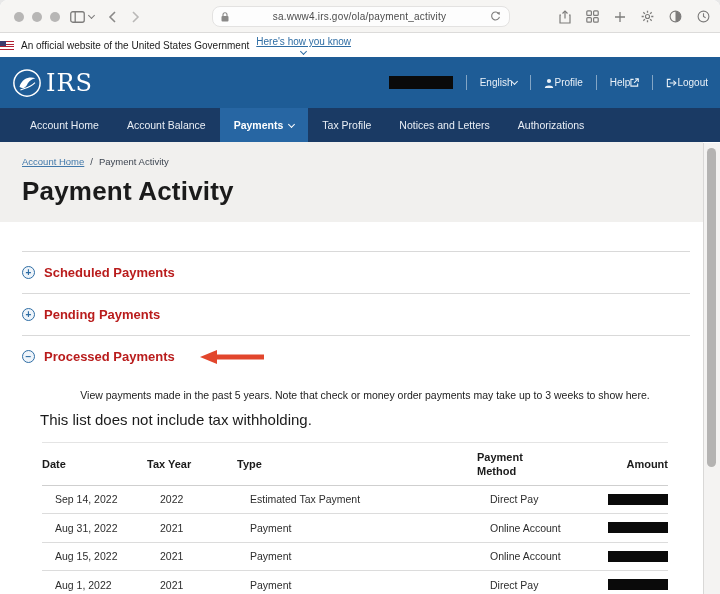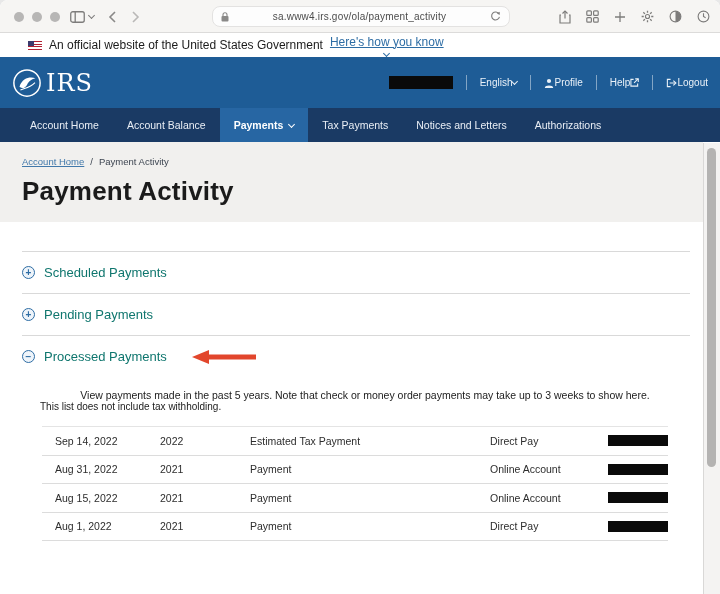--- a/index.html
+++ b/index.html
@@ -17,21 +17,21 @@
   .cicon { display:flex; align-items:center; justify-content:center; }
   .urlbar { position:absolute; left:212px; top:6px; width:298px; height:21px; background:#fdfdfd;
             border:1px solid #e3e2e1; border-radius:8px; display:flex; align-items:center;
             padding:0 8px; color:#4c4c4c; font-size:10px; }
   .urlbar .addr { flex:1; text-align:center; letter-spacing:.2px; }
   .chev { display:inline-block; width:5px; height:5px; border-right:1.5px solid currentColor;
           border-bottom:1.5px solid currentColor; transform:rotate(45deg); margin-top:-2px; }
 
   
   #gov-banner { position:absolute; top:33px; left:0; width:720px; height:24px; background:#ffffff;
-                display:flex; align-items:center; padding-left:28px; font-size:12px; color:#1b1b1b; gap:7px; }
+                display:flex; align-items:center; font-size:10px; color:#1b1b1b; gap:7px; }
   .usflag { width:14px; height:9px; position:relative;
             background:repeating-linear-gradient(#b22234 0 1.3px,#fff 1.3px 2.6px); }
   .usflag::before { content:""; position:absolute; left:0; top:0; width:6px; height:5px; background:#3c3b6e; }
   .gov-link { color:#2e6da4; text-decoration:underline; cursor:pointer; display:inline-flex; align-items:center; gap:4px;flex-direction:column; }
 
   
   #irs-header { position:absolute; top:57px; left:0; width:720px; height:51px; background:#1e5c96;
                 display:flex; align-items:center; padding:0 12px; color:#fff; }
   .logo-wrap { display:flex; align-items:center; gap:4px; }
   .irs-word { font-family:"DejaVu Serif","Liberation Serif",serif; font-size:24px; letter-spacing:1px; color:#fff; }
@@ -56,25 +56,25 @@
   h1.page-title { margin-top:9px; font-size:26px; font-weight:bold; color:#1b1b1b; letter-spacing:.2px; }
 
   
   #content { position:absolute; top:222px; left:0; width:703px; height:372px; background:#fff;
              padding:0 13px 0 22px; }
   .acc-list { margin-top:29px; }
   .acc-row { height:42px; border-top:1px solid #d9d9d9; display:flex; align-items:center; gap:9px; cursor:pointer; }
   .acc-icon { width:13px; height:13px; border:1.5px solid #2e6da4; border-radius:50%; background:#eef4fa;
               color:#2e6da4; font-size:10px; font-weight:bold; display:flex; align-items:center;
               justify-content:center; line-height:1; flex:0 0 auto; }
-  .acc-label { font-size:13px; font-weight:normal; color:#0f766e; }
+  .acc-label { font-size:13px; font-weight:bold; color:#b91c1c; }
   .annot-arrow { margin-left:14px; display:flex; align-items:center; }
 
   .desc-text { margin:12px 0 0 18px; font-size:10.5px; color:#1b1b1b;text-align:center; }
-  .note-text { margin:0 0 0 18px; font-size:10px; color:#1b1b1b; }
+  .note-text { margin:10px 0 0 18px; font-size:15px; color:#1b1b1b; }
 
   
   .pay-table { margin:14px 0 0 20px; width:626px; border-top:1px solid #e4e4e4; }
   .t-grid { display:grid; grid-template-columns:105px 90px 240px 110px 1fr; align-items:center; padding-left:13px; }
   .t-head { padding:7px 0 6px 0; border-bottom:1px solid #cfcfcf; font-size:11px; font-weight:bold; color:#1b1b1b; }
   .t-head .method-h { max-width:58px; line-height:1.3; }
   .t-head .amount-h { justify-self:end; }
   .t-row { height:28.5px; border-bottom:1px solid #dcdcdc; font-size:10.5px; color:#2d2d2d; }
   .redact-amt { width:60px; height:11px; background:#0a0a0a; justify-self:end; }
 
@@ -255,21 +255,21 @@
         <span>Account Home</span>
       </div>
     <div class="nav-item">
         <span>Account Balance</span>
       </div>
     <div class="nav-item active">
       <span>Payments</span>
       <span class="chev"></span>
     </div>
     <div class="nav-item">
-        <span>Tax Payments</span>
+        <span>Tax Profile</span>
       </div>
     <div class="nav-item">
         <span>Notices and Letters</span>
       </div>
     <div class="nav-item">
         <span>Authorizations</span>
       </div>
   </nav>
 
   <div id="title-band">
@@ -300,20 +300,27 @@
             <polygon points="2,8 19,1 19,15" fill="#e2462c"></polygon>
           </svg>
         </span>
       </div>
     </div>
 
     <p class="desc-text">View payments made in the past 5 years. Note that check or money order payments may take up to 3 weeks to show here.</p>
     <p class="note-text">This list does not include tax withholding.</p>
 
     <div class="pay-table">
+      <div class="t-grid t-head">
+        <span>Date</span>
+        <span>Tax Year</span>
+        <span>Type</span>
+        <span class="method-h">Payment Method</span>
+        <span class="amount-h">Amount</span>
+      </div>
 
       <div class="t-grid t-row">
         <span>Sep 14, 2022</span>
         <span>2022</span>
         <span>Estimated Tax Payment</span>
         <span>Direct Pay</span>
         <span class="redact-amt"></span>
       </div>
       <div class="t-grid t-row">
         <span>Aug 31, 2022</span>

